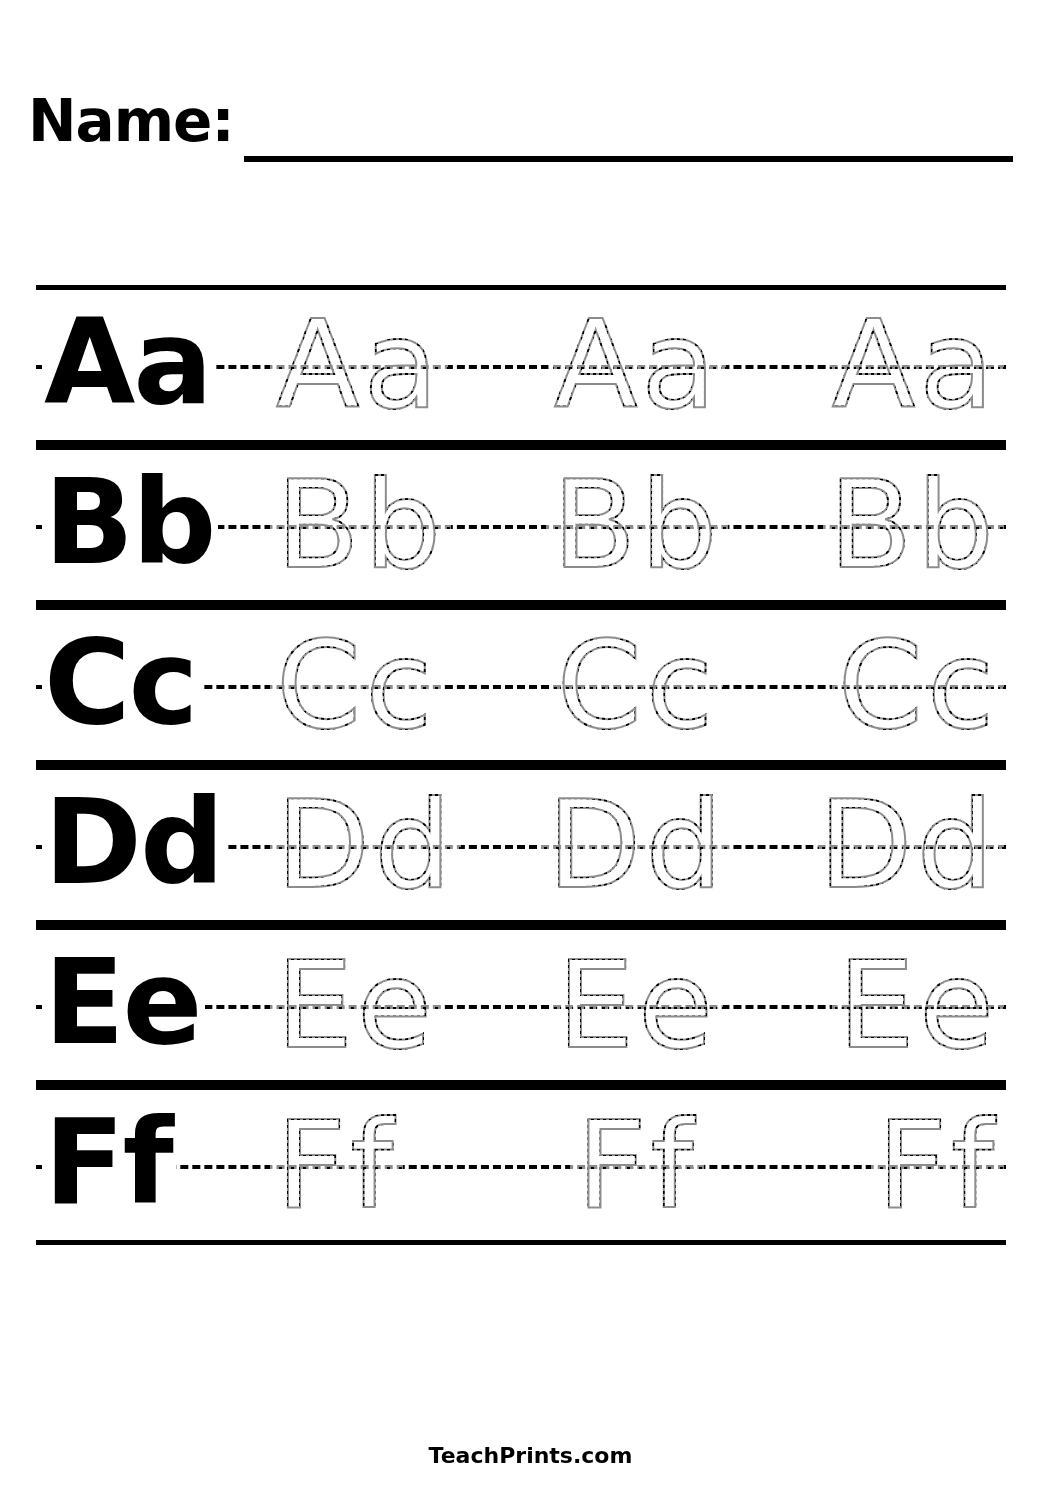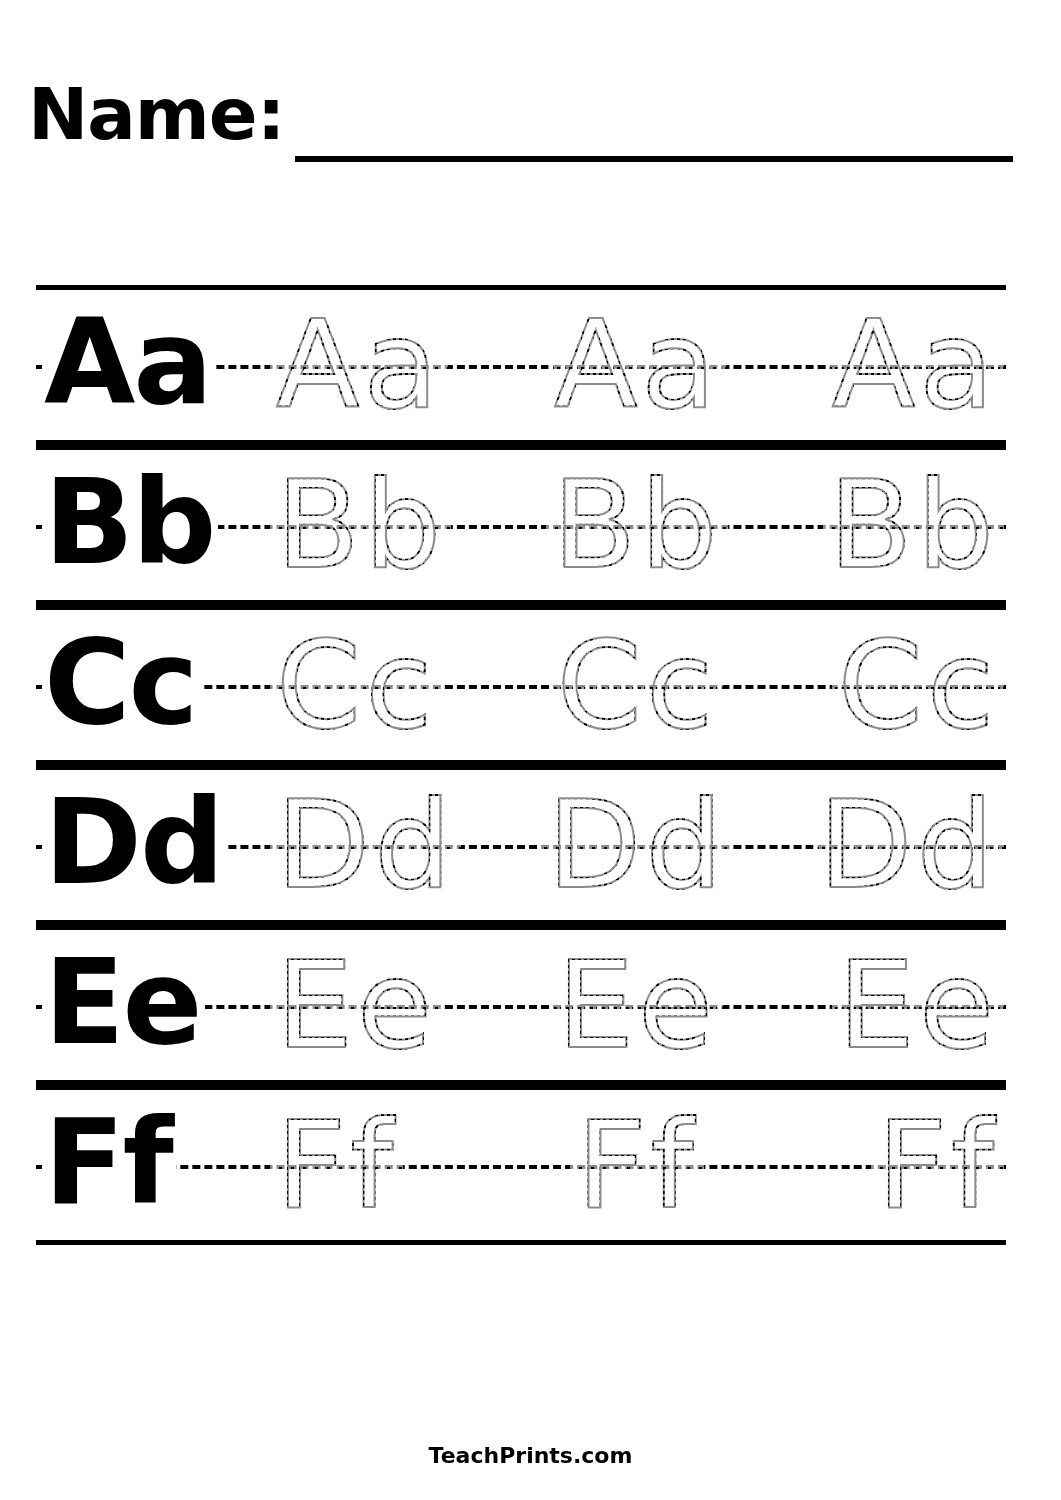--- a/index.html
+++ b/index.html
@@ -29,21 +29,21 @@
     position: absolute;
     left: 28px;
     top: 42px;
     width: 985px;
     height: 130px;
     display: flex;
     align-items: flex-end;
   }
   .name-label {
     font-family: "DejaVu Sans", sans-serif;
-    font-size: 72px;
+    font-size: 58px;
     font-weight: 600;
     letter-spacing: -1px;
     line-height: 1;
     padding-bottom: 22px;
     white-space: nowrap;
   }
   .name-line {
     flex: 1;
     margin-left: 10px;
     border-bottom: 6px solid #000;

